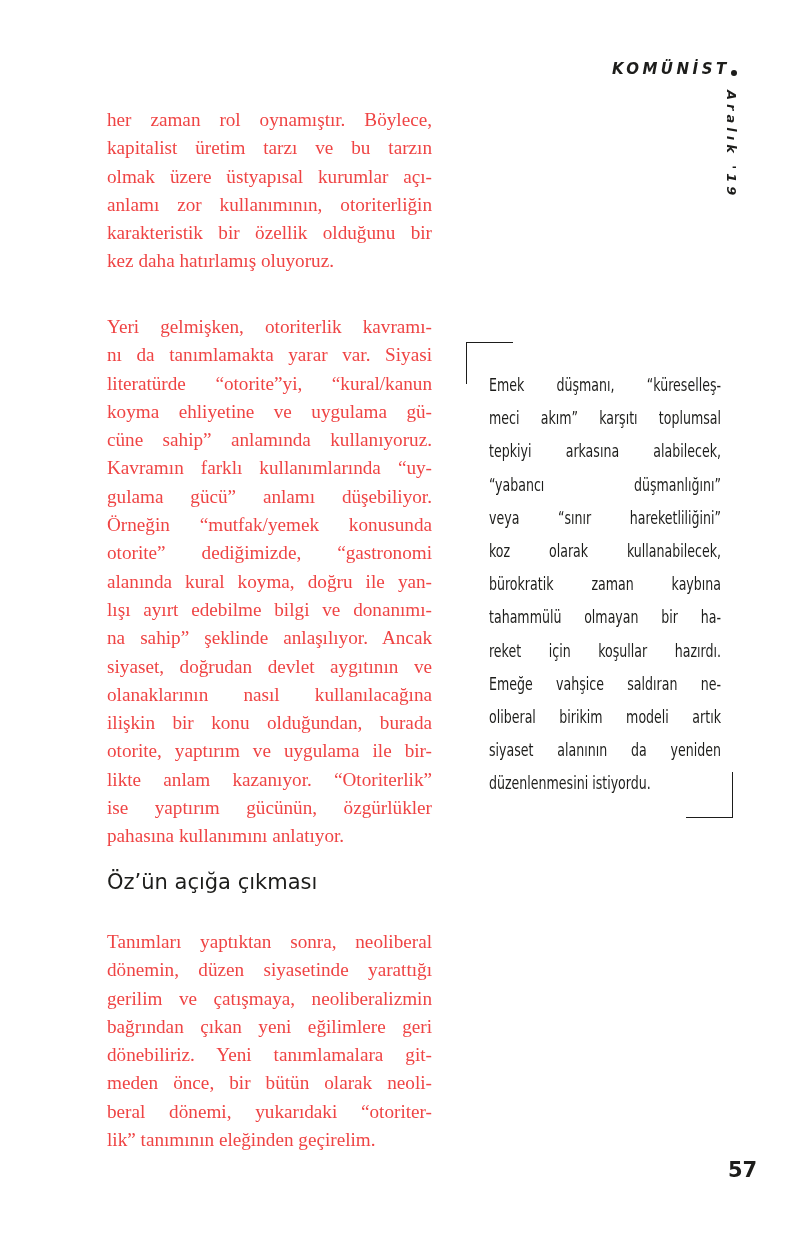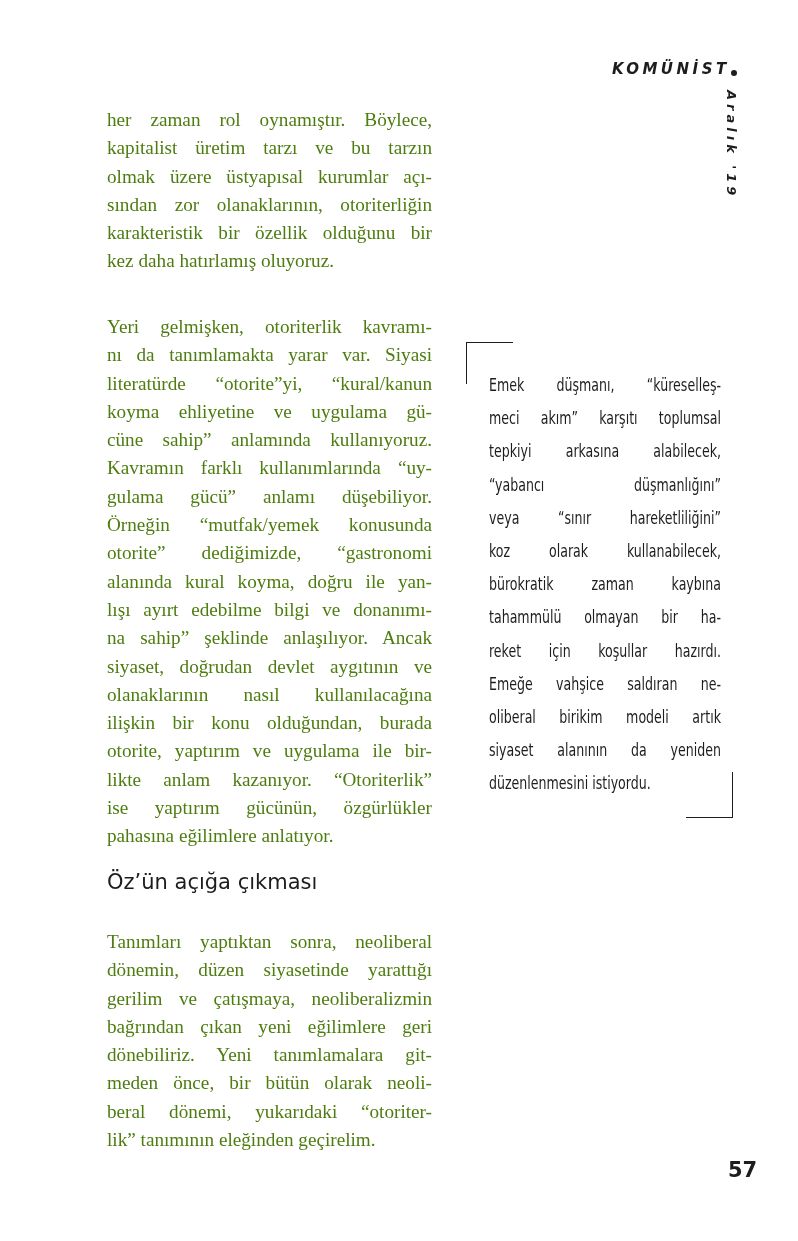--- a/index.html
+++ b/index.html
@@ -1,20 +1,20 @@
 <!DOCTYPE html>
 <html><head>
 <meta charset="utf-8">
 <style>
   html, body { margin:0; padding:0; background:#ffffff; }
   body { width:798px; height:1241px; position:relative; overflow:hidden; color:#1d1d1b; }
   .masthead { position:absolute; left:612px; top:60px; font-family:"DejaVu Sans", sans-serif; font-weight:bold; font-style:italic; font-size:15px; letter-spacing:3.5px; color:#1d1d1b; }
   .bullet { position:absolute; left:731px; top:70px; width:6px; height:6px; border-radius:50%; background:#1d1d1b; }
   .issue { position:absolute; left:724px; top:90px; writing-mode:vertical-rl; font-family:"DejaVu Sans", sans-serif; font-weight:bold; font-style:italic; font-size:13px; letter-spacing:4px; color:#1d1d1b; }
-  .col { position:absolute; left:107px; width:325px; font-family:"Liberation Serif", serif; font-size:19.2px; line-height:28.3px; text-align:justify; color:#4d7c0f; hyphens:manual; }
+  .col { position:absolute; left:107px; width:325px; font-family:"Liberation Serif", serif; font-size:19.2px; line-height:28.3px; text-align:justify; color:#ef4444; hyphens:manual; }
   .line { display:block; text-align:justify; text-align-last:justify; white-space:nowrap; }
   .line.last { text-align-last:left; }
   .p1 { top:106px; }
   .p2 { top:313px; }
   .heading { position:absolute; left:107px; top:870px; font-family:"DejaVu Sans", sans-serif; font-size:21px; color:#1d1d1b; }
   .p3 { top:928px; }
   .quote { position:absolute; left:489px; top:369px; width:232px; font-family:"DejaVu Sans Condensed","DejaVu Sans", sans-serif; font-size:17.5px; line-height:33.2px; color:#1d1d1b; transform:scaleX(0.8); transform-origin:left top; }
   .quote .line { width:290px; }
   .corner-tl-h { position:absolute; left:466px; top:342px; width:47px; height:1px; background:#1d1d1b; }
   .corner-tl-v { position:absolute; left:466px; top:342px; width:1px; height:42px; background:#1d1d1b; }
@@ -27,21 +27,21 @@
 
 <div>
   <div class="masthead">KOMÜNİST</div>
   <div class="bullet"></div>
   <div class="issue">Aralık '19</div>
 
   <div class="col p1">
     <span class="line">her zaman rol oynamıştır. Böylece,</span>
     <span class="line">kapitalist üretim tarzı ve bu tarzın</span>
     <span class="line">olmak üzere üstyapısal kurumlar açı-</span>
-    <span class="line">sından zor olanaklarının, otoriterliğin</span>
+    <span class="line">anlamı zor kullanımının, otoriterliğin</span>
     <span class="line">karakteristik bir özellik olduğunu bir</span>
     <span class="line last">kez daha hatırlamış oluyoruz.</span>
   </div>
 
   <div class="col p2">
     <span class="line">Yeri gelmişken, otoriterlik kavramı-</span>
     <span class="line">nı da tanımlamakta yarar var. Siyasi</span>
     <span class="line">literatürde “otorite”yi, “kural/kanun</span>
     <span class="line">koyma ehliyetine ve uygulama gü-</span>
     <span class="line">cüne sahip” anlamında kullanıyoruz.</span>
@@ -51,21 +51,21 @@
     <span class="line">otorite” dediğimizde, “gastronomi</span>
     <span class="line">alanında kural koyma, doğru ile yan-</span>
     <span class="line">lışı ayırt edebilme bilgi ve donanımı-</span>
     <span class="line">na sahip” şeklinde anlaşılıyor. Ancak</span>
     <span class="line">siyaset, doğrudan devlet aygıtının ve</span>
     <span class="line">olanaklarının nasıl kullanılacağına</span>
     <span class="line">ilişkin bir konu olduğundan, burada</span>
     <span class="line">otorite, yaptırım ve uygulama ile bir-</span>
     <span class="line">likte anlam kazanıyor. “Otoriterlik”</span>
     <span class="line">ise yaptırım gücünün, özgürlükler</span>
-    <span class="line last">pahasına eğilimlere anlatıyor.</span>
+    <span class="line last">pahasına kullanımını anlatıyor.</span>
   </div>
 
   <h2 class="heading" style="margin:0;font-weight:normal;text-align:right;">Öz’ün açığa çıkması</h2>
 
   <div class="col p3">
     <span class="line">Tanımları yaptıktan sonra, neoliberal</span>
     <span class="line">dönemin, düzen siyasetinde yarattığı</span>
     <span class="line">gerilim ve çatışmaya, neoliberalizmin</span>
     <span class="line">bağrından çıkan yeni eğilimlere geri</span>
     <span class="line">dönebiliriz. Yeni tanımlamalara git-</span>

